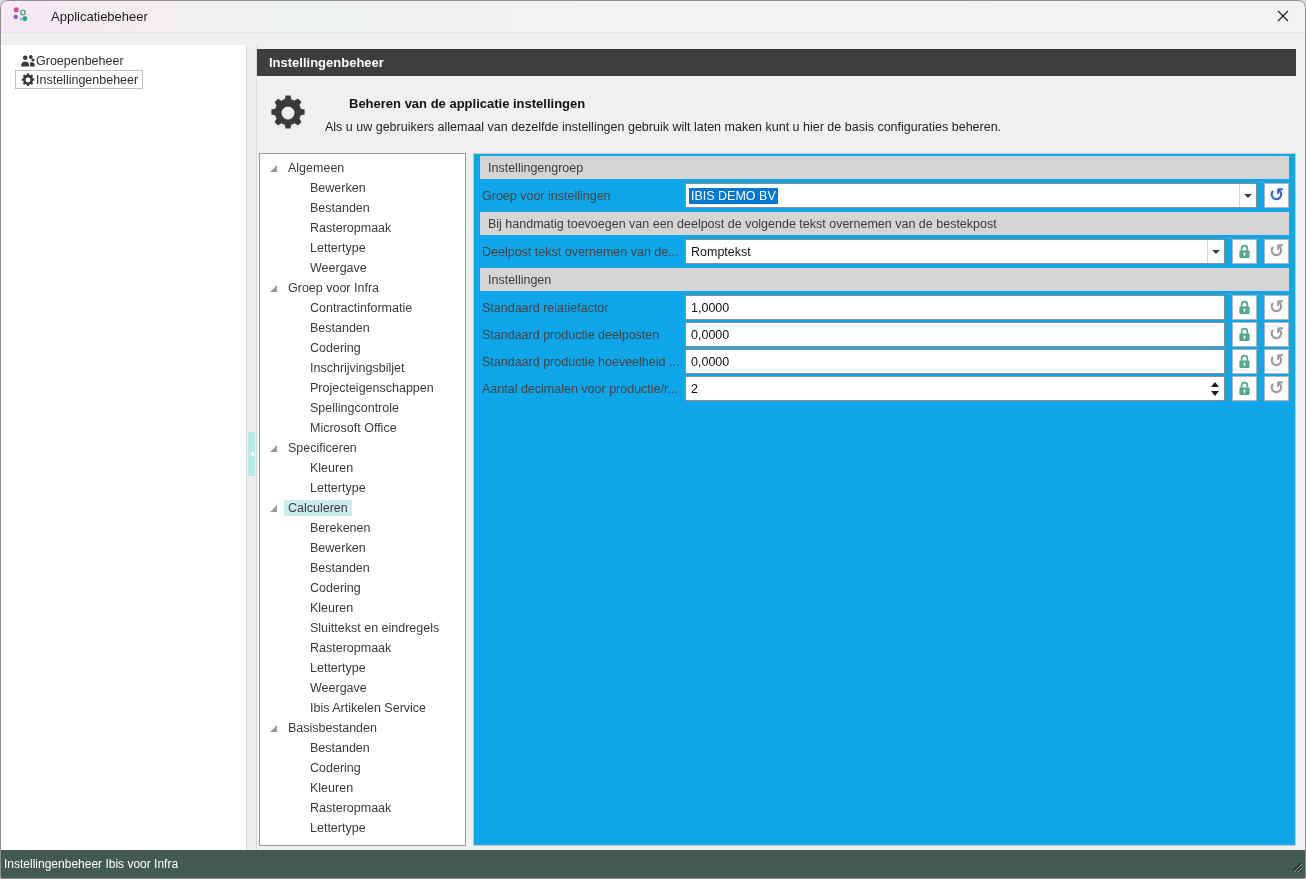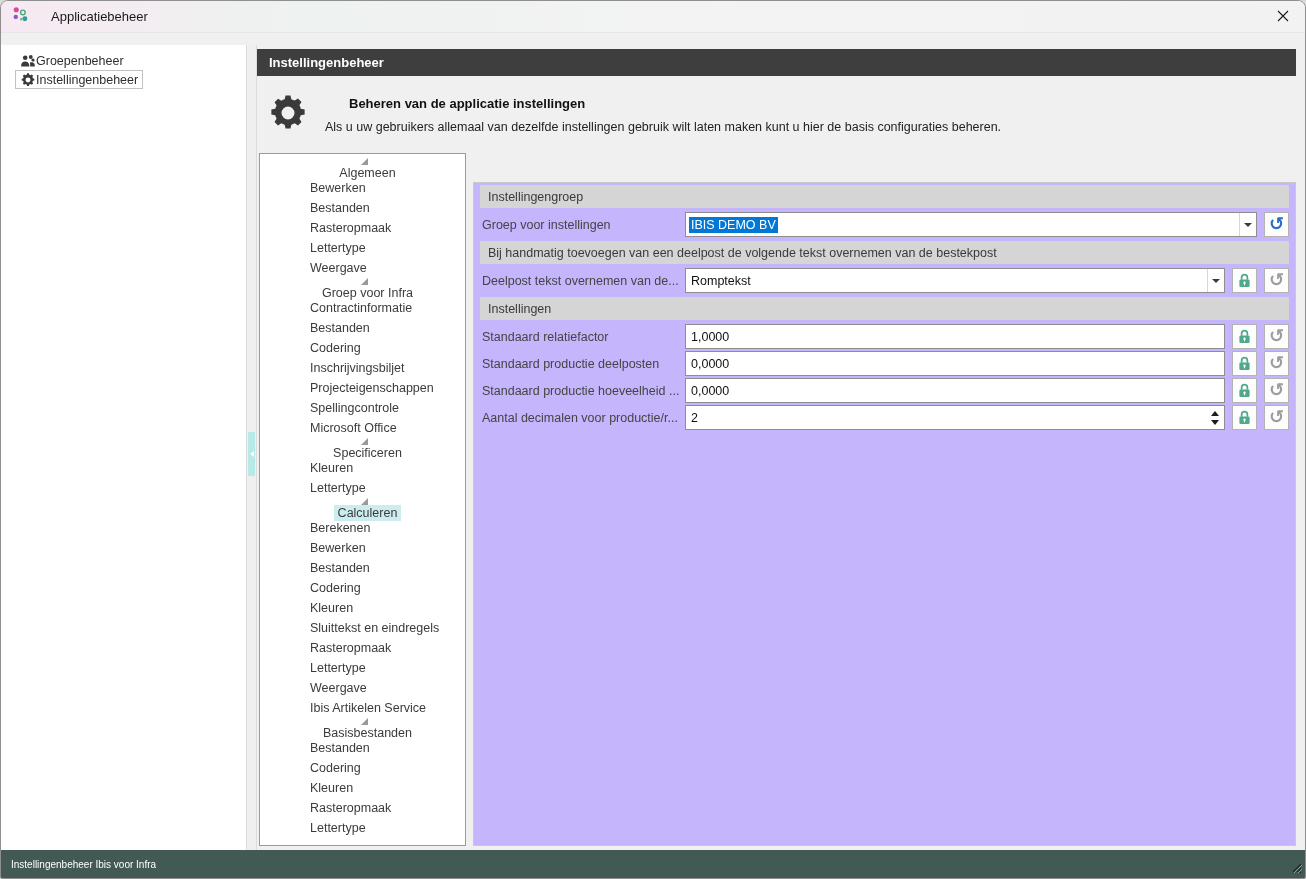--- a/index.html
+++ b/index.html
@@ -46,31 +46,31 @@
   .intro-gear svg { width:42px; height:42px; }
   .intro-title { font-size:13px; font-weight:bold; color:#111; margin-bottom:9px;padding-left:24px; }
   .intro-desc { font-size:12.5px; color:#222; }
 
   .content { flex:1; min-height:0; display:flex; gap:7px; padding-left:2px; }
 
   
   .tree { flex:none; width:207px; background:#fff; border:1px solid #9a9a9a;
     padding-top:4px; overflow:hidden; }
   .tree-row { height:20px; display:flex; align-items:center; }
-  .tree-row.lvl0 { padding-left:10px;flex-direction:column; }
+  .tree-row.lvl0 { padding-left:10px; }
   .tree-row.lvl1 { padding-left:46px; }
   .tri { width:14px; flex:none; display:flex; justify-content:flex-start; }
   .tri i { display:block; width:0; height:0; border-left:7px solid transparent;
     border-bottom:7px solid #9a9a9a; }
   .tlabel { font-size:12.5px; color:#3b3b3b; padding:1px 4px; white-space:nowrap; }
   .tlabel.sel { background:var(--tree-selection,#cdecef); }
 
   
-  .form { flex:1; min-width:0; background:#c4b5fd; border:1px solid #c9c9c9;
-    padding:2px 6px 14px 6px; overflow:hidden;margin-top:29px; }
+  .form { flex:1; min-width:0; background:#0ea5e9; border:1px solid #c9c9c9;
+    padding:2px 6px 14px 6px; overflow:hidden; }
   .sec-header { height:23px; background:var(--section-header-bg,#d5d5d5);
     font-size:12.5px; color:#3a3a3a; display:flex; align-items:center;
     padding-left:8px; margin-bottom:6px; }
   .form-row { height:21px; display:flex; align-items:center; margin-bottom:6px; }
   .row-label { flex:none; width:205px; font-size:12.5px; color:#444;
     padding-left:2px; white-space:nowrap; overflow:hidden; }
   .field { flex:1; height:25px; background:#fff; border:1px solid #8e8e8e;
     display:flex; align-items:center; min-width:0; }
   .fval { font-size:12.5px; color:#111; padding:1px 2px; margin-left:3px; white-space:pre; }
   .fval.hl { background:var(--accent,#0078d7); color:#fff; }
@@ -87,22 +87,22 @@
   .btn { flex:none; width:25px; height:25px; margin-left:7px; background:#fdfdfd;
     border:1px solid #b3b3b3; display:flex; align-items:center; justify-content:center; }
   .undo-glyph { font-family:"DejaVu Sans",sans-serif; font-size:18px; font-weight:bold;
     line-height:1; transform:translateY(-1px); }
   .undo-glyph.blue { color:var(--undo-blue,#2a6bc8); }
   .undo-glyph.gray { color:var(--undo-gray,#9d9d9d); }
   .btn svg { width:17px; height:17px; }
 
   
   .statusbar { flex:none; height:28px; background:var(--statusbar-bg,#425954);
-    color:#fff; font-size:10px; display:flex; align-items:center;
-    padding:0 10px; position:relative; }
+    color:#fff; font-size:12px; display:flex; align-items:center;
+    padding:0 3px; position:relative; }
   .resize-grip { position:absolute; right:3px; bottom:3px; }
 </style>
 </head>
 <body>
 
 <div class="window">
 
   <div class="titlebar">
     <span class="app-icon">
       <svg width="19" height="19" viewBox="0 0 20 20">

